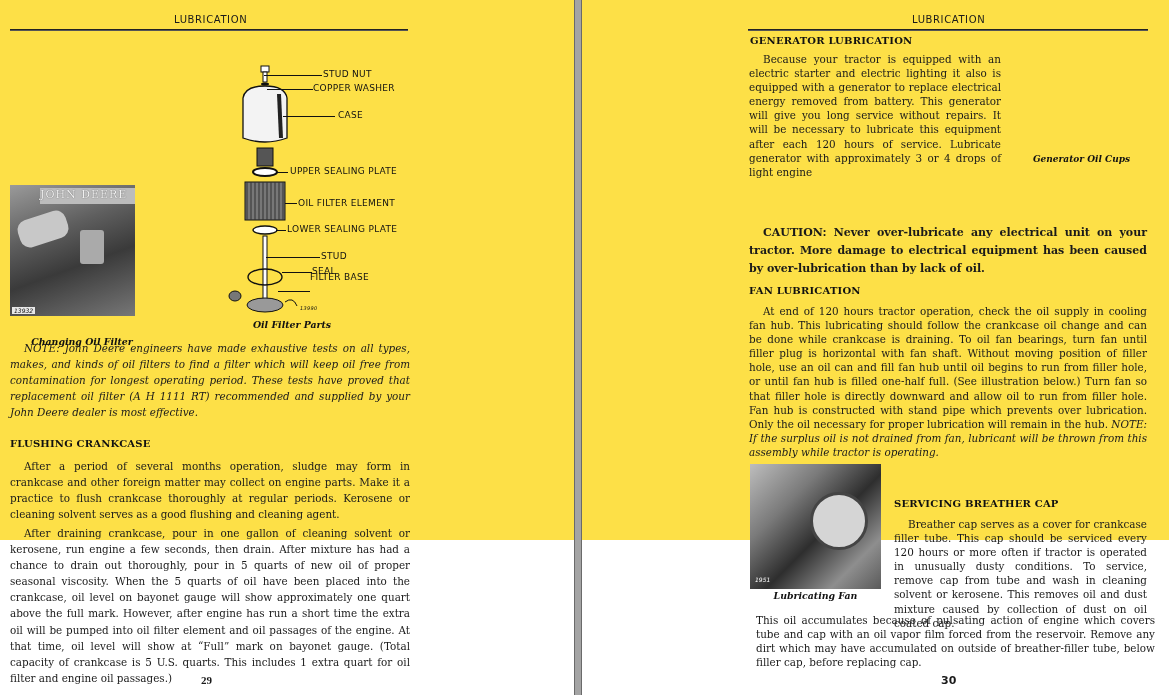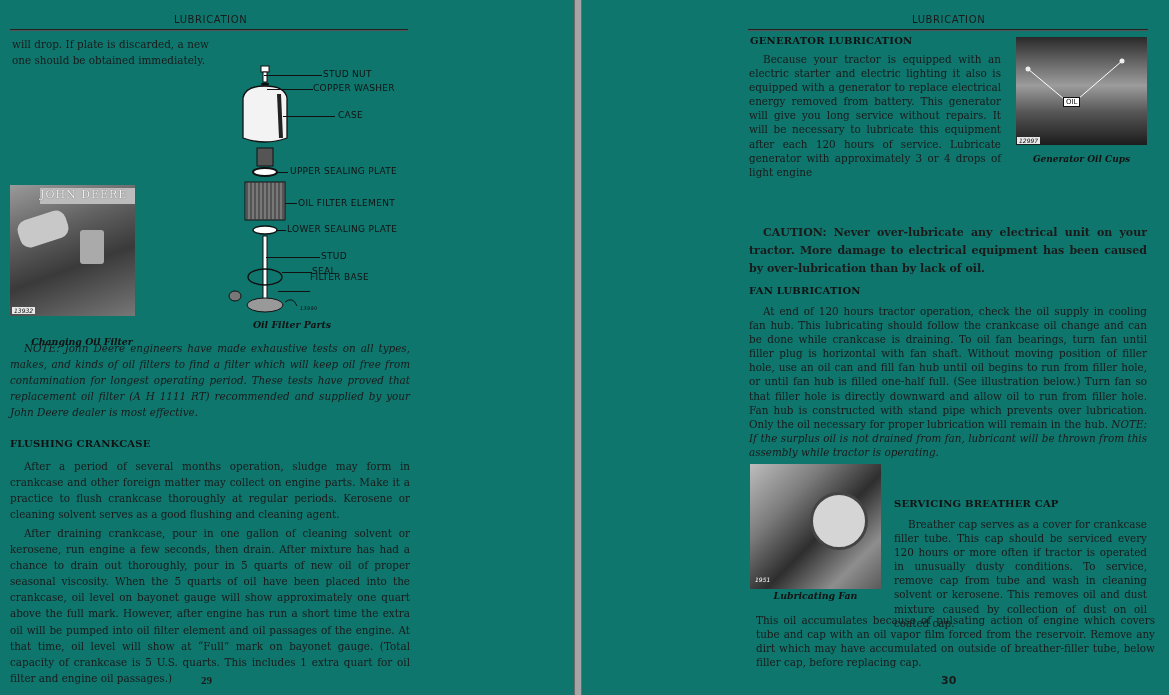--- a/index.html
+++ b/index.html
@@ -1,21 +1,21 @@
 <!DOCTYPE html>
 <html><head>
 <meta charset="utf-8">
 <style>
   html, body { margin:0; padding:0; }
   body {
     width:1169px; height:695px; position:relative; overflow:hidden;
     background:#ffffff; color:#1a1a1a;
     font-family:"DejaVu Serif", serif;
   }
-  .page { position:absolute; top:0; height:695px; background:#0f766e; }
+  .page { position:absolute; top:0; height:540px; background:#fde047; }
   #page-left { left:0; width:574px; }
   #page-right { left:582px; width:587px; }
   .gutter { position:absolute; left:574px; top:0; width:8px; height:695px; background:#a4a4a4; border-left:1px solid #6a6a6a; border-right:1px solid #6a6a6a; box-sizing:border-box; }
 
   .running-head {
     position:absolute; top:14px; font-family:"DejaVu Sans", sans-serif;
     font-size:10px; letter-spacing:0.6px; color:#1a1a1a;
   }
   .head-rule { position:absolute; top:29px; height:1px; background:#222; border-bottom:1px solid #555; }
 
@@ -33,21 +33,20 @@
   .diag-label { position:absolute; font-family:"DejaVu Sans", sans-serif; font-size:9px; letter-spacing:0.3px; color:#111; white-space:nowrap; }
   .leader { position:absolute; height:1px; background:#111; }
 </style>
 </head>
 <body>
 
 <div class="page" id="page-left">
   <div class="running-head" style="left:174px;">LUBRICATION</div>
   <div class="head-rule" style="left:10px; width:398px;"></div>
 
-  <div class="p" style="left:12px; top:36px; width:197px;"><span>will drop. If plate is discarded, a new one should be obtained immediately.</span></div>
 
   <div class="photo" style="left:10px; top:185px; width:125px; height:131px;">
     <div style="position:absolute; left:30px; top:3px; width:95px; height:16px; background:#bcbcbc; font-family:'DejaVu Serif',serif; font-size:11px; color:#f4f4f4; letter-spacing:1px; text-shadow:0 0 1px #333;">JOHN DEERE</div>
     <div style="position:absolute; left:70px; top:45px; width:24px; height:34px; background:#aaa; border-radius:3px;"></div>
     <div style="position:absolute; left:8px; top:30px; width:50px; height:28px; background:#c8c8c8; border-radius:10px; transform:rotate(-18deg);"></div>
     <div class="figno" style="left:2px; bottom:2px;">13932</div>
   </div>
   <div class="caption" style="left:10px; top:336px; width:144px;">Changing Oil Filter</div>
 
   <div>
@@ -101,30 +100,20 @@
 </div>
 
 <div class="gutter"></div>
 
 <div class="page" id="page-right">
   <div class="running-head" style="left:330px;">LUBRICATION</div>
   <div class="head-rule" style="left:166px; width:400px;"></div>
 
   <div class="h2" style="left:168px; top:35px;">GENERATOR LUBRICATION</div>
 
-  <div class="photo" style="left:434px; top:37px; width:131px; height:108px; background:linear-gradient(180deg,#2a2a2a 0%,#6a6a6a 25%,#9c9c9c 45%,#555 70%,#1c1c1c 100%);">
-    <svg style="position:absolute; left:0; top:0;" width="131" height="108">
-      <line x1="12" y1="32" x2="48" y2="62" stroke="#fff" stroke-width="1"></line>
-      <line x1="106" y1="24" x2="62" y2="62" stroke="#fff" stroke-width="1"></line>
-      <circle cx="12" cy="32" r="2.5" fill="#eee"></circle>
-      <circle cx="106" cy="24" r="2.5" fill="#eee"></circle>
-    </svg>
-    <div style="position:absolute; left:47px; top:60px; background:#fff; color:#111; font-family:'DejaVu Sans',sans-serif; font-size:7px; padding:0 2px; border:1px solid #111;">OIL</div>
-    <div class="figno" style="left:1px; bottom:1px;">12997</div>
-  </div>
   <div class="caption" style="left:434px; top:154px; width:131px; font-size:9px;">Generator Oil Cups</div>
 
   <div class="p" style="left:167px; top:52px; width:252px; line-height:14.1px;"><span class="ind"></span><span>Because your tractor is equipped with an electric starter and electric lighting it also is equipped with a generator to replace electrical energy removed from battery. This generator will give you long service without repairs. It will be necessary to lubricate this equipment after each 120 hours of service. Lubricate generator with approximately 3 or 4 drops of light engine</span></div>
 
   <div class="p bold" style="left:167px; top:224px; width:398px; font-size:11px; line-height:18px;"><span class="ind"></span><span>CAUTION: Never over-lubricate any electrical unit on your tractor. More damage to electrical equipment has been caused by over-lubrication than by lack of oil.</span></div>
 
   <div class="h2" style="left:167px; top:285px;">FAN LUBRICATION</div>
   <div class="p" style="left:167px; top:304px; width:398px; line-height:14.1px;"><span class="ind"></span><span>At end of 120 hours tractor operation, check the oil supply in cooling fan hub. This lubricating should follow the crankcase oil change and can be done while crankcase is draining. To oil fan bearings, turn fan until filler plug is horizontal with fan shaft. Without moving position of filler hole, use an oil can and fill fan hub until oil begins to run from filler hole, or until fan hub is filled one-half full. (See illustration below.) Turn fan so that filler hole is directly downward and allow oil to run from filler hole. Fan hub is constructed with stand pipe which prevents over lubrication. Only the oil necessary for proper lubrication will remain in the hub.</span> <span class="ital">NOTE: If the surplus oil is not drained from fan, lubricant will be thrown from this assembly while tractor is operating.</span></div>
 
   <div class="photo" style="left:168px; top:464px; width:131px; height:125px; background:linear-gradient(135deg,#bdbdbd 0%,#7a7a7a 30%,#2e2e2e 55%,#8e8e8e 80%,#5a5a5a 100%);">

